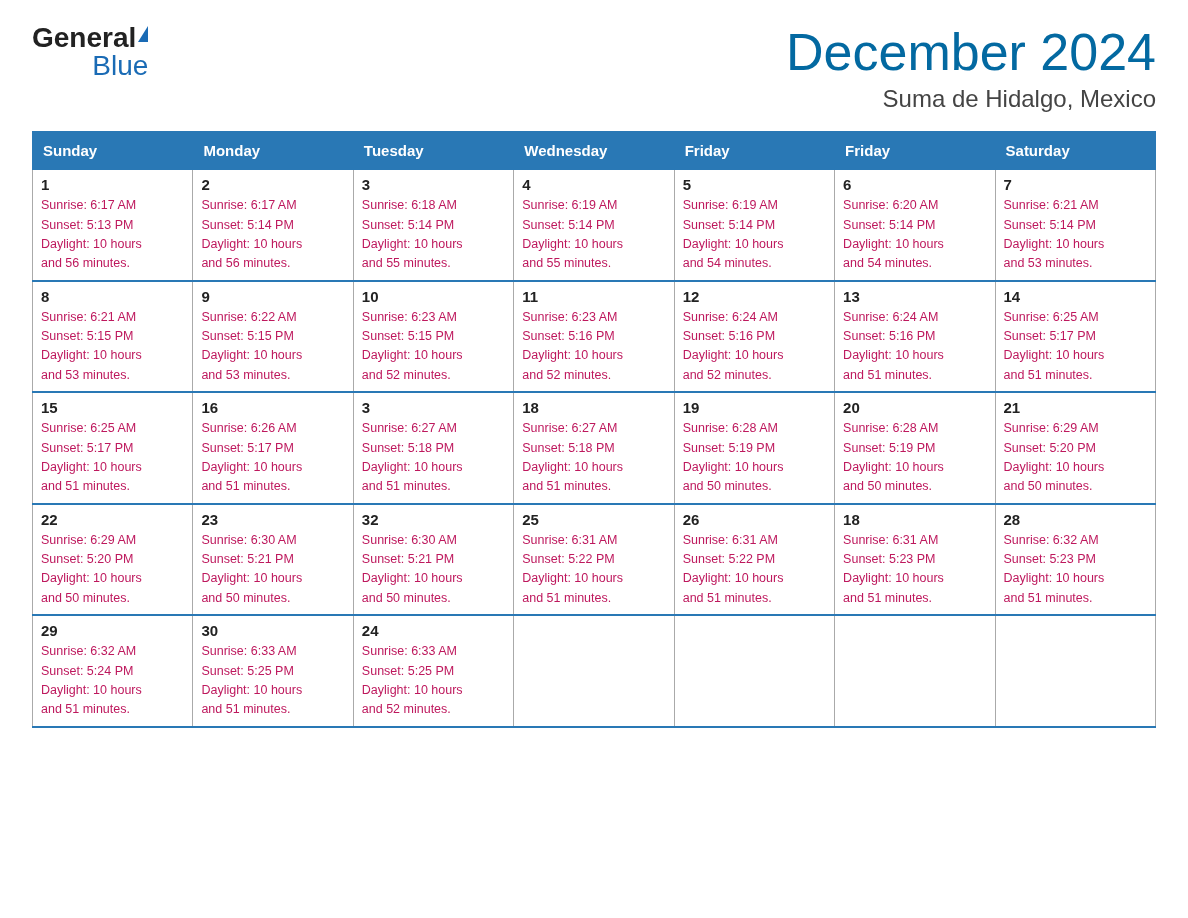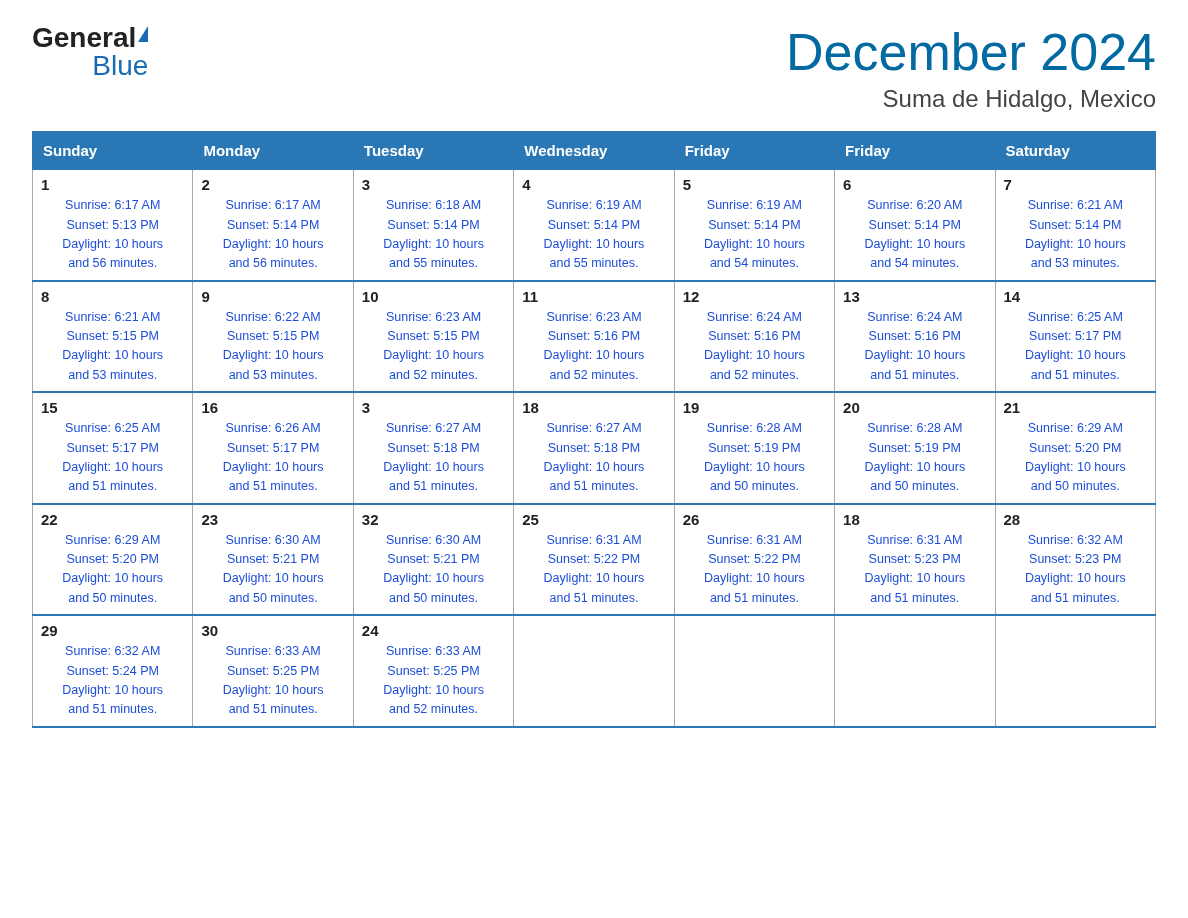--- a/index.html
+++ b/index.html
@@ -81,23 +81,22 @@
     }
     .day-number {
       font-size: 15px;
       font-weight: bold;
       color: #222;
       display: block;
       margin-bottom: 3px;
     }
     .day-info {
       font-size: 12.5px;
-      color: #1d4ed8;
+      color: #be185d;
       line-height: 1.55;
-      text-align: center;
     }
     .calendar tbody tr {
       border-bottom: 2px solid #2978b5;
     }
     .empty-cell {
       background: #fff;
     }
   </style>
 </head>
 <body>

